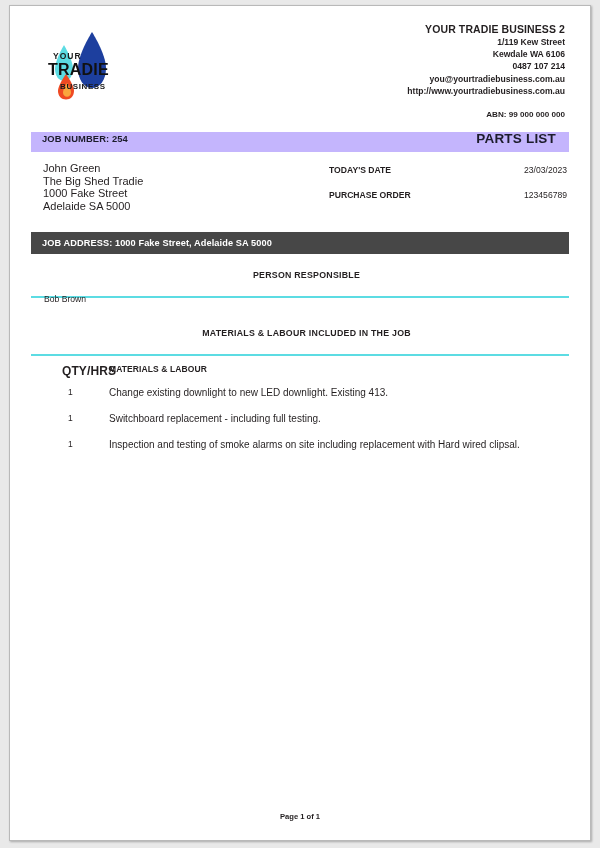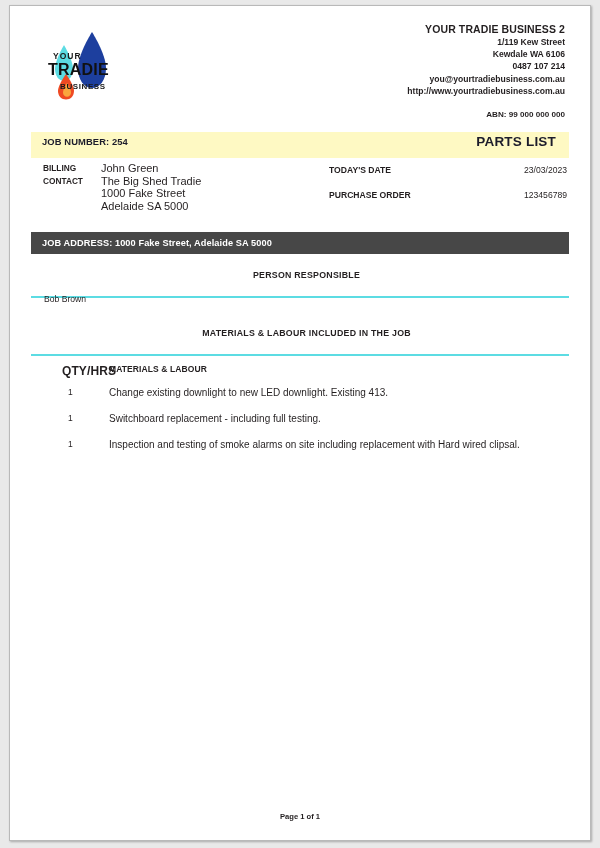--- a/index.html
+++ b/index.html
@@ -79,22 +79,22 @@
     color: #231f20;
     text-align: right;
   }
 
   
   .job-bar {
     position: absolute;
     left: 21px;
     right: 21px;
     top: 126px;
-    height: 26px;
-    background: #fef9c3;
+    height: 20px;
+    background: #c4b5fd;
     display: flex;
     align-items: center;
     justify-content: space-between;
     padding: 0 13px 8px 11px;
     box-sizing: border-box;
   }
   .job-number {
     font-size: 9.4px;
     font-weight: bold;
     color: #1c1c2b;
@@ -310,24 +310,20 @@
   </div>
 
   <div class="job-bar">
     <span class="job-number">JOB NUMBER: 254</span>
     <span class="parts-list-title">PARTS LIST</span>
   </div>
 
   <div class="meta-area">
 
     <div class="billing">
-      <div class="billing-label">
-        <div>BILLING</div>
-        <div>CONTACT</div>
-      </div>
       <div class="billing-values">
         <div>John Green</div>
         <div>The Big Shed Tradie</div>
         <div>1000 Fake Street</div>
         <div>Adelaide SA 5000</div>
       </div>
     </div>
 
     <div class="meta-right">
       <div class="meta-row">

